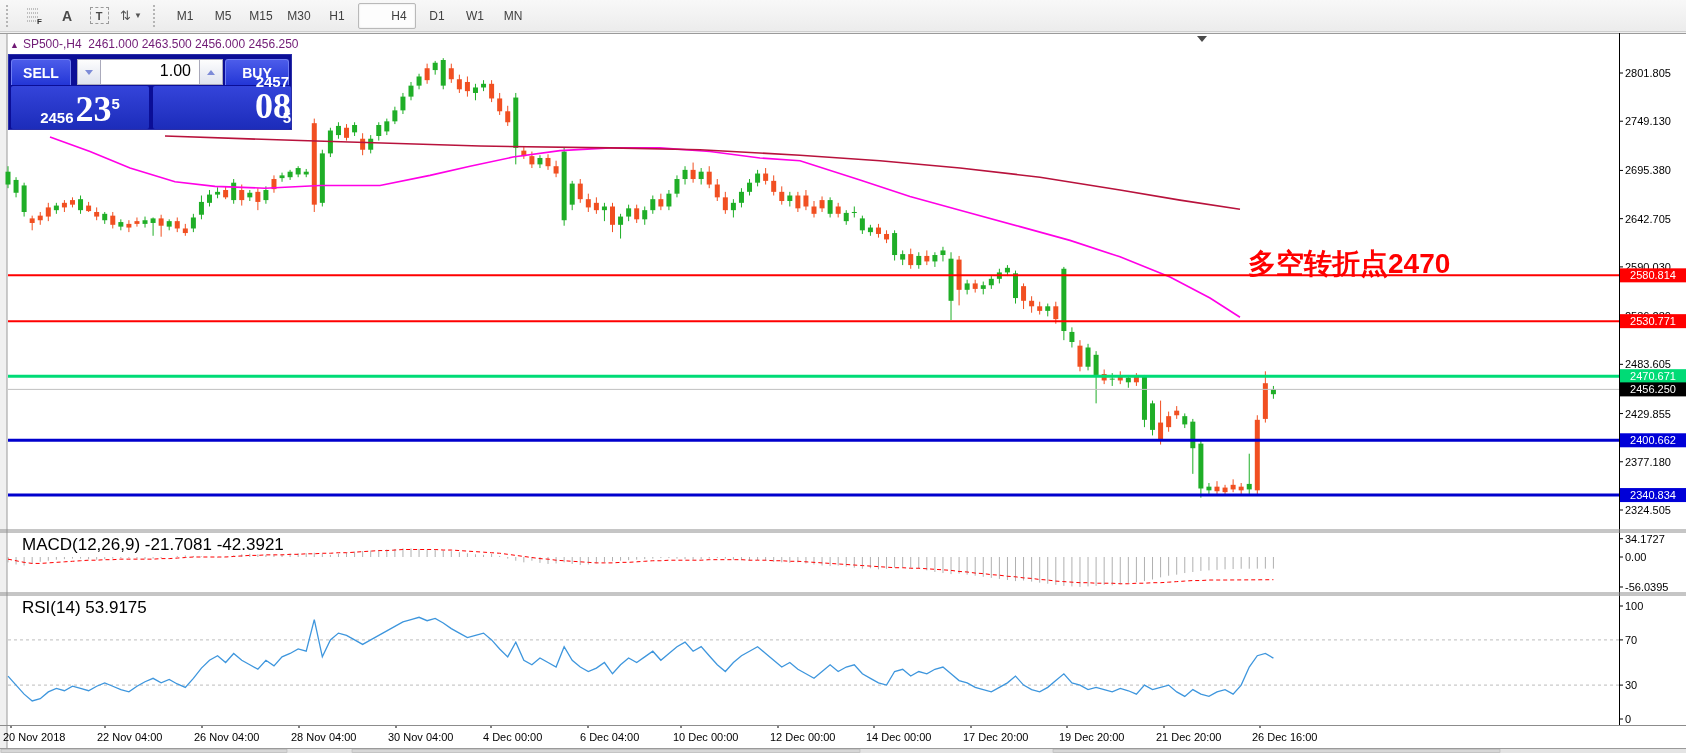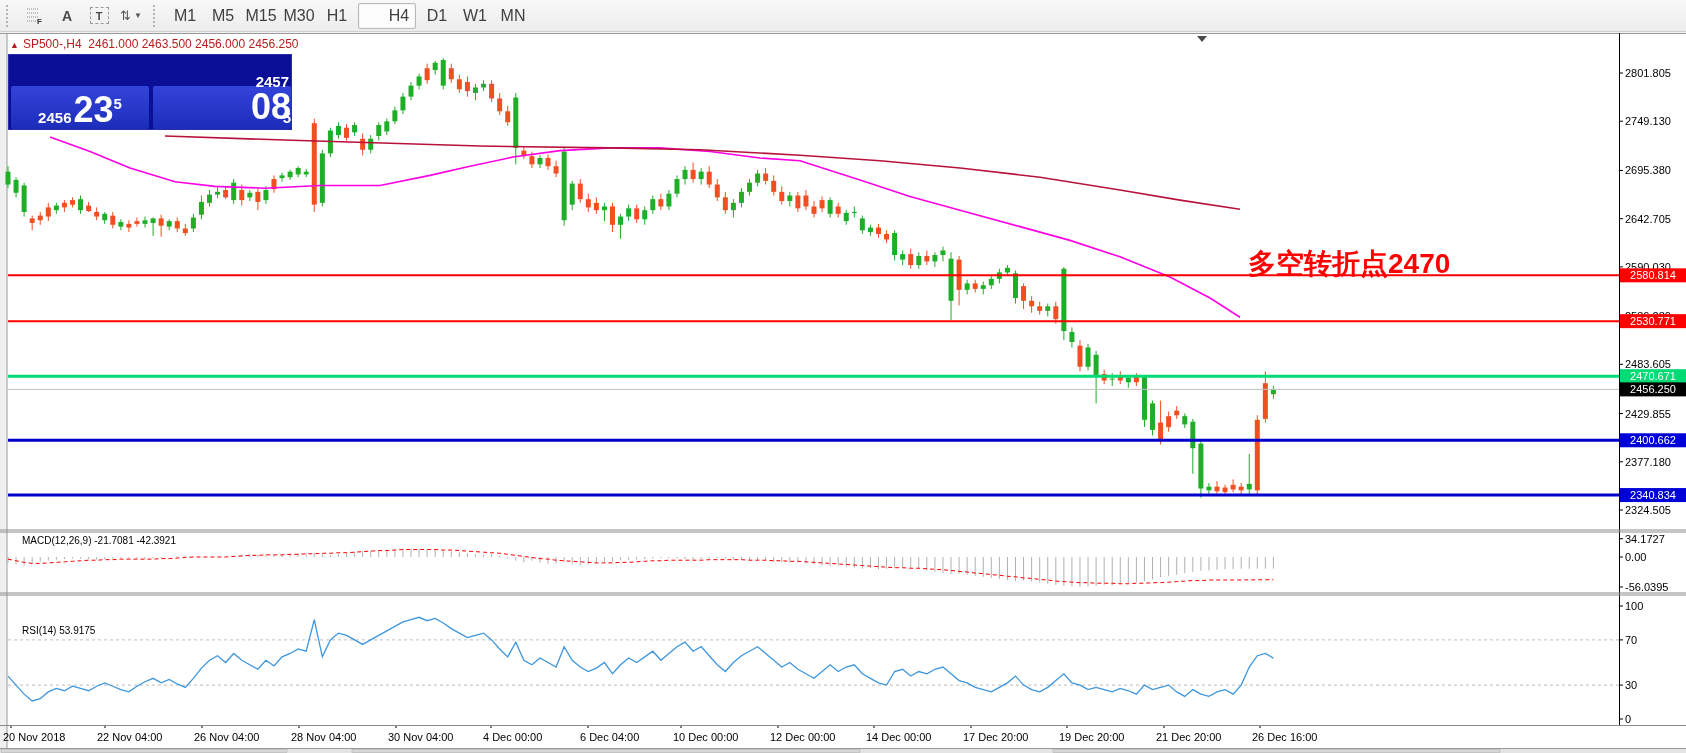--- a/index.html
+++ b/index.html
@@ -5,32 +5,32 @@
   html,body{margin:0;padding:0;background:#f0f0f0;font-family:"Liberation Sans",sans-serif;}
   #app{position:relative;width:1686px;height:753px;overflow:hidden;background:#f0f0f0;}
   
   .toolbar{position:absolute;left:0;top:0;width:1686px;height:31px;
     background:linear-gradient(#f8f8f8,#ececec);border-bottom:1px solid #cfcfcf;
     display:flex;align-items:center;}
   .grip{width:5px;height:22px;margin:0 6px;border-left:2px dotted #b5b5b5;}
   .tbtn{height:24px;min-width:26px;display:flex;align-items:center;justify-content:center;
     margin:0 2px;border:1px solid transparent;border-radius:2px;color:#3a3a3a;
     font-size:12px;cursor:default;user-select:none;}
-  .tf{width:32px;font-size:16px;color:#404040;}
+  .tf{width:32px;font-size:12px;color:#404040;}
   .tf.active{background:#fdfdfd;border:1px solid #b9b9b9;box-shadow:inset 0 0 2px #ddd;padding-left:24px;}
   .icon-a{font-weight:bold;font-size:14px;color:#4a4a4a;}
   .icon-tbox{width:17px;height:15px;border:1px dashed #9a9a9a;font-size:11px;font-weight:bold;
     color:#4a4a4a;display:flex;align-items:center;justify-content:center;}
   .caret{font-size:8px;color:#555;margin-left:3px;}
   
   #cv{position:absolute;left:0;top:33px;}
   .overlay{position:absolute;z-index:5;}
-  .sym-header{left:10px;top:37px;font-size:12px;color:#b91c1c;white-space:nowrap;}
+  .sym-header{left:10px;top:37px;font-size:12px;color:#701a75;white-space:nowrap;}
   .sym-header .tri{font-size:9px;margin-right:4px;}
-  .ind-label{font-size:10px;color:#000;white-space:nowrap;padding-left:10px;}
+  .ind-label{font-size:17px;color:#000;white-space:nowrap;padding-left:10px;}
   
   .qp{left:8px;top:54px;width:284px;height:76px;background:#0b0e96;border:1px solid #2a2ea8;
     box-sizing:border-box;}
   .qp-row1{position:absolute;left:0;top:2px;width:100%;height:29px;}
   .qp-sell,.qp-buy{position:absolute;top:2px;height:26px;border:1px solid #6f7ef2;border-bottom:none;
     border-radius:3px 3px 0 0;background:linear-gradient(#4c5cea,#2336d6);color:#fff;
     font-family:"Liberation Sans",sans-serif;font-size:14px;font-weight:bold;cursor:pointer;}
   .qp-sell{left:2px;width:60px;}
   .qp-buy{right:2px;width:64px;}
   .qp-vol{position:absolute;left:68px;top:2px;width:146px;height:26px;display:flex;}
@@ -42,21 +42,21 @@
     border-bottom:5px solid #7d8bd8;}
   .vol-val{flex:1;background:#fff;border-top:1px solid #aab;border-bottom:1px solid #aab;
     font-size:16px;color:#000;text-align:right;padding:2px 8px 0 0;box-sizing:border-box;}
   .qp-row2{position:absolute;left:0;top:31px;width:100%;height:44px;}
   .qp-price{position:absolute;top:0;height:43px;background:linear-gradient(#3444da,#1c2cba);
     border-radius:2px;color:#fff;display:flex;align-items:flex-end;justify-content:center;
     padding-bottom:3px;box-sizing:border-box;cursor:pointer;}
   .qp-price.sell{left:2px;width:138px;}
   .qp-price.buy{left:144px;width:138px;flex-direction:column;}
   .p-small{font-size:15px;font-weight:bold;margin-right:2px;line-height:17px;}
-  .p-big{font-size:36px;font-weight:bold;line-height:33px;}
+  .p-big{font-size:36px;font-weight:bold;line-height:33px;font-family:Liberation Serif, serif;}
   .p-sup{font-size:15px;font-weight:bold;position:relative;top:-14px;}
 </style>
 </head>
 <body>
 
 <div id="app">
 
   <div class="toolbar">
     <div class="grip"></div>
     <div class="tbtn">
@@ -679,33 +679,46 @@
       <rect x="1" y="716.5" width="286" height="3" fill="#d7d7d7" stroke="#aaa" stroke-width="0.5"></rect>
       <rect x="352" y="716.5" width="508" height="3" fill="#d7d7d7" stroke="#aaa" stroke-width="0.5"></rect>
       <rect x="1053" y="716.5" width="447" height="3" fill="#d7d7d7" stroke="#aaa" stroke-width="0.5"></rect>
     </svg>
 
   <div class="overlay sym-header">
     <span class="tri">▲</span><span>SP500-,H4</span>&nbsp;&nbsp;<span>2461.000 2463.500 2456.000 2456.250</span>
   </div>
 
   <div class="overlay qp">
+    <div class="qp-row1">
+      <button class="qp-sell">SELL</button>
+      <div class="qp-vol">
+        <button class="spin">
+            <span class="tri-dn"></span>
+          </button>
+        <div class="vol-val">1.00</div>
+        <button class="spin">
+            <span class="tri-up"></span>
+          </button>
+      </div>
+      <button class="qp-buy">BUY</button>
+    </div>
     <div class="qp-row2">
       <div class="qp-price sell">
         <span class="p-small">2456</span>
         <span class="p-big">23</span>
         <span class="p-sup">5</span>
       </div>
       <div class="qp-price buy">
         <span class="p-small">2457</span>
         <span class="p-big">08</span>
         <span class="p-sup">5</span>
       </div>
     </div>
   </div>
 
   <div class="overlay ind-label" style="left:12px;top:535px;">
     <span>MACD(12,26,9)</span>&nbsp;<span>-21.7081 -42.3921</span>
   </div>
-  <div class="overlay ind-label" style="left:12px;top:598px;margin-top:27px;">
+  <div class="overlay ind-label" style="left:12px;top:598px;">
     <span>RSI(14)</span>&nbsp;<span>53.9175</span>
   </div>
 </div>
 
 </body></html>

